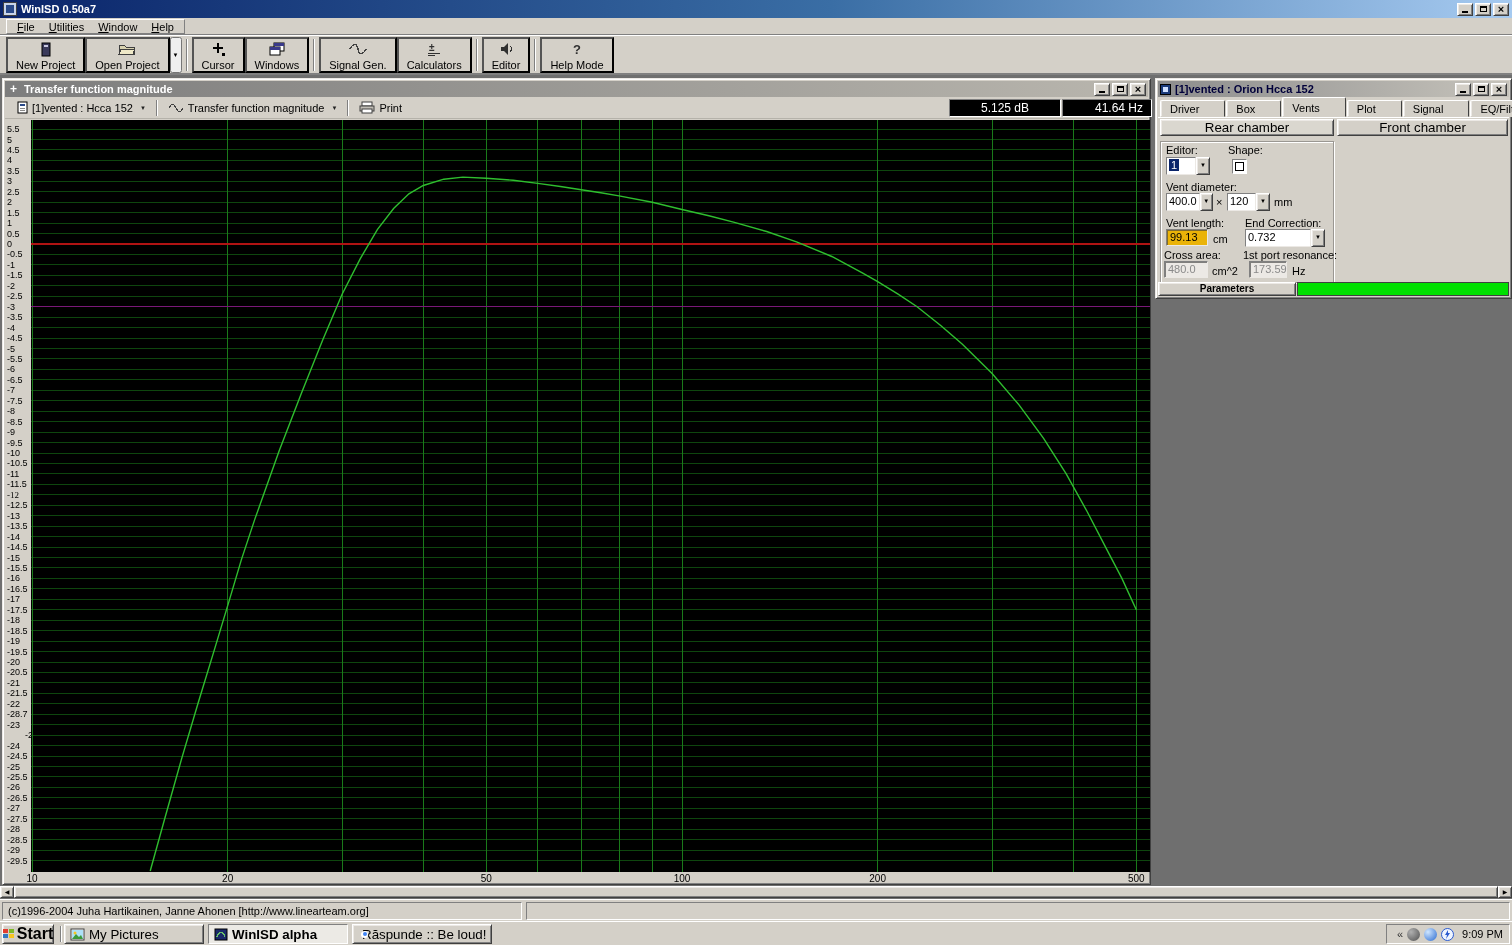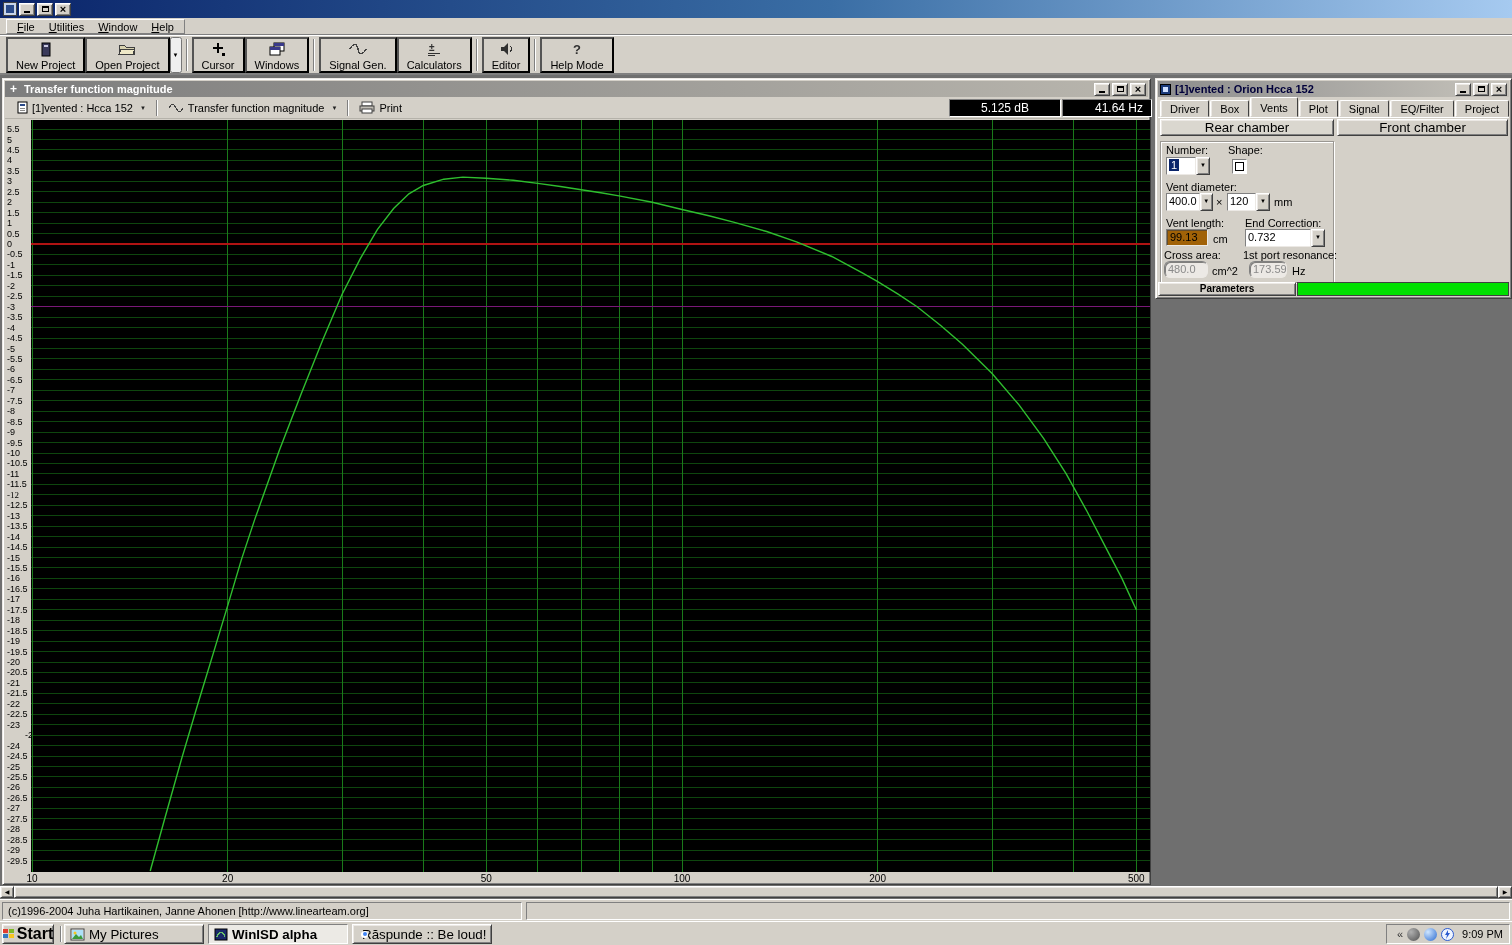--- a/index.html
+++ b/index.html
@@ -3,22 +3,22 @@
 <meta charset="utf-8">
 <style>
   * { margin:0; padding:0; box-sizing:border-box; }
   html,body { width:1512px; height:945px; overflow:hidden; }
   body { font-family:"Liberation Sans", sans-serif; font-size:11px; color:#000; }
   #screen { position:relative; width:1512px; height:945px; background:#6f6f6f; }
 
   
   .raised { background:#d4d0c8; border:1px solid; border-color:#ffffff #404040 #404040 #ffffff; box-shadow:inset 1px 1px 0 #ece9e5, inset -1px -1px 0 #808080; }
   .sunken { border:1px solid; border-color:#808080 #ffffff #ffffff #808080; }
-  .field  { background:#a16207; border:1px solid; border-color:#808080 #ece9e5 #ece9e5 #808080; box-shadow:inset 1px 1px 0 #404040a0; }
-  .field-dis { background:#ece9e5; color:#8a8a8a;border-radius:6px; }
+  .field  { background:#eab308; border:1px solid; border-color:#808080 #ece9e5 #ece9e5 #808080; box-shadow:inset 1px 1px 0 #404040a0; }
+  .field-dis { background:#ece9e5; color:#8a8a8a; }
 
   
   .main-titlebar { position:absolute; left:0; top:0; width:1512px; height:18px;
     background:linear-gradient(90deg,#0a246a,#3a6ea5 55%,#a6caf0); display:flex; align-items:center; padding:0 3px; }
   .main-titlebar .title { color:#fff; font-weight:bold; font-size:11px; margin-left:4px; flex:1; }
   .app-ico { width:14px; height:14px; background:#c8d4e8; border:1px solid #404040; display:inline-block; position:relative; }
   .app-ico i { position:absolute; left:2px; top:2px; width:8px; height:8px; background:#2a4a8a; }
   .winbtn { width:16px; height:13px; margin-left:2px; font-size:9px; line-height:10px; text-align:center; font-weight:bold; color:#000; padding:0; }
   .winbtn .mingl { display:inline-block; width:6px; height:2px; background:#000; margin-top:7px; }
   .winbtn .restgl { display:inline-block; width:7px; height:6px; border:1px solid #000; border-top-width:2px; margin-top:2px; }
@@ -61,21 +61,21 @@
   .x-strip { position:absolute; left:26px; top:753px; width:1119px; height:13px; }
   .xlabel { position:absolute; top:1px; width:30px; text-align:center; font-size:10px; color:#000; }
 
   
   .vent-window { position:absolute; left:1155px; top:78px; width:357px; height:221px; background:#d4d0c8; border:1px solid; border-color:#ece9e5 #404040 #404040 #ece9e5; box-shadow:inset 1px 1px 0 #fff, inset -1px -1px 0 #808080; }
   .vw-titlebar { position:absolute; left:2px; top:2px; right:2px; height:16px; background:linear-gradient(90deg,#8d8d8d,#c6c3bb); display:flex; align-items:center; padding:0 2px; }
   .vw-title { color:#00003a; font-weight:bold; font-size:11px; margin-left:4px; flex:1; white-space:nowrap; }
   .vw-title-icon { width:11px; height:11px; background:#1a3a7a; border:1px solid #000; position:relative; }
   .vw-title-icon i { position:absolute; left:2px; top:2px; width:5px; height:5px; background:#cfe0ff; }
   .vw-tabs { position:absolute; left:2px; top:19px; right:2px; height:20px; display:flex; align-items:flex-end; padding-left:2px; border-bottom:1px solid #fff; }
-  .tab { height:17px; padding:2px 9px 0 9px; margin-right:1px; background:#d4d0c8; border:1px solid; border-color:#fff #404040 #d4d0c8 #fff; box-shadow:inset 1px 0 0 #ece9e5; border-radius:2px 2px 0 0; white-space:nowrap; }
+  .tab { height:17px; padding:2px 25px 0 9px; margin-right:1px; background:#d4d0c8; border:1px solid; border-color:#fff #404040 #d4d0c8 #fff; box-shadow:inset 1px 0 0 #ece9e5; border-radius:2px 2px 0 0; white-space:nowrap; }
   .tab.active { height:20px; font-weight:normal; border-bottom:1px solid #d4d0c8; padding-top:4px; position:relative; z-index:2; }
   .chamber-row { position:absolute; left:2px; top:40px; right:2px; height:18px; }
   .chamber-btn { position:absolute; top:0; height:17px; text-align:center; line-height:15px; }
   #rear-chamber { left:2px; width:174px; background:#dad7cf; }
   #front-chamber { left:179px; right:1px; }
   .vw-body { position:absolute; left:2px; top:58px; right:2px; bottom:16px; background:#d4d0c8; }
   .group-frame { position:absolute; left:2px; top:4px; width:174px; height:142px; border:1px solid #9a9792; box-shadow:1px 1px 0 #fff, inset 1px 1px 0 #fff; }
   .flabel { position:absolute; white-space:nowrap; font-size:11px; }
   .vinput { position:absolute; height:17px; font-size:11px; padding:1px 3px; font-family:"Liberation Sans",sans-serif; }
   .combo { position:absolute; height:18px; display:flex; }
@@ -118,20 +118,21 @@
 </style>
 </head>
 <body>
 
 <div id="screen">
 
   <div class="main-titlebar">
     <span class="app-ico">
         <i></i>
       </span>
+    <span class="title">WinISD 0.50a7</span>
     <button class="winbtn raised"><span class="mingl"></span></button>
     <button class="winbtn raised"><span class="restgl"></span></button>
     <button class="winbtn raised"><span class="closegl">×</span></button>
   </div>
 
   <div class="menubar">
     <div class="menu-band">
       <span class="menu-item u1"><u>F</u>ile</span>
       <span class="menu-item u1"><u>U</u>tilities</span>
       <span class="menu-item u1"><u>W</u>indow</span>
@@ -309,21 +310,21 @@
           <div class="ylabel" style="top: 484.75px;">-17.5</div>
           <div class="ylabel" style="top: 495.2px;">-18</div>
           <div class="ylabel" style="top: 505.65px;">-18.5</div>
           <div class="ylabel" style="top: 516.1px;">-19</div>
           <div class="ylabel" style="top: 526.55px;">-19.5</div>
           <div class="ylabel" style="top: 537px;">-20</div>
           <div class="ylabel" style="top: 547.45px;">-20.5</div>
           <div class="ylabel" style="top: 557.9px;">-21</div>
           <div class="ylabel" style="top: 568.35px;">-21.5</div>
           <div class="ylabel" style="top: 578.8px;">-22</div>
-          <div class="ylabel" style="top: 589.25px;">-22.5</div>
+          <div class="ylabel" style="top: 589.25px;">-28.7</div>
           <div class="ylabel" style="top: 599.7px;">-23</div>
           <div class="ylabel" style="top: 610.15px; margin-left: 18px;">-23.5</div>
           <div class="ylabel" style="top: 620.6px;">-24</div>
           <div class="ylabel" style="top: 631.05px;">-24.5</div>
           <div class="ylabel" style="top: 641.5px;">-25</div>
           <div class="ylabel" style="top: 651.95px;">-25.5</div>
           <div class="ylabel" style="top: 662.4px;">-26</div>
           <div class="ylabel" style="top: 672.85px;">-26.5</div>
           <div class="ylabel" style="top: 683.3px;">-27</div>
           <div class="ylabel" style="top: 693.75px;">-27.5</div>
@@ -454,21 +455,21 @@
       <span class="tab">EQ/Filter</span>
       <span class="tab">Project</span>
     </div>
     <div class="chamber-row">
       <button class="chamber-btn raised" id="rear-chamber">Rear chamber</button>
       <button class="chamber-btn raised" id="front-chamber">Front chamber</button>
     </div>
     <div class="vw-body">
       <span class="group-frame"></span>
 
-      <span class="flabel" style="left:8px;top:7px;">Number:</span>
+      <span class="flabel" style="left:8px;top:7px;">Editor:</span>
       <span class="flabel" style="left:70px;top:7px;">Shape:</span>
       <span class="combo" style="left:8px;top:20px;width:44px;">
         <span class="cfield"><span class="sel">1</span></span>
         <span class="cbtn raised">▼</span>
       </span>
       <button class="shape-btn" style="left:74px;top:22px;">
           <i></i>
         </button>
 
       <span class="flabel" style="left:8px;top:44px;">Vent diameter:</span>

